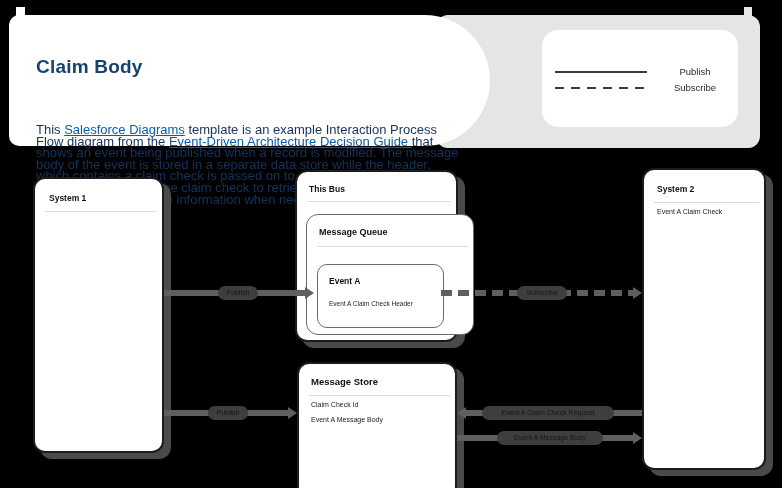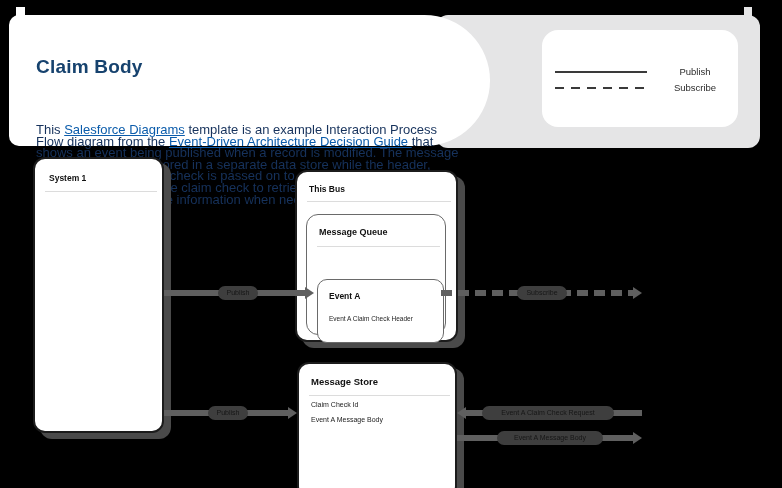--- a/index.html
+++ b/index.html
@@ -33,24 +33,24 @@
 
   
   .node{position:absolute;background:#fff;border:2px solid #1c1c1c;border-radius:12px;
     box-shadow:7px 6px 0 #4a4a4a;box-sizing:border-box;z-index:4;}
   .inner{position:absolute;background:#fff;border:1.5px solid #6a6a6a;border-radius:12px;
     box-sizing:border-box;}
   .node-title{position:absolute;left:12px;top:12px;font-size:8.5px;font-weight:700;color:#111;}
   .sep{position:absolute;left:10px;right:5px;height:1px;background:#dcdcdc;}
   .small-text{position:absolute;left:12px;font-size:7px;color:#222;}
 
-  .system1{left:33px;top:157px;width:131px;height:276px;}
+  .system1{left:33px;top:177px;width:131px;height:276px;}
   .eventbus{left:295px;top:170px;width:163px;height:172px;}
-  .msgqueue{left:9px;top:42px;width:140px;height:121px;}
-  .eventa{left:10px;top:49px;width:127px;height:64px;border-radius:10px;margin-top:15px;}
+  .msgqueue{left:9px;top:42px;width:168px;height:121px;}
+  .eventa{left:10px;top:49px;width:127px;height:64px;border-radius:10px;}
   .msgstore{left:297px;top:362px;width:160px;height:136px;}
   .system2{left:642px;top:168px;width:124px;height:302px;}
 
   
   .conn-line{position:absolute;height:6px;background:#5f5f5f;z-index:5;}
   .conn-dashed{position:absolute;height:6px;z-index:5;
     background:repeating-linear-gradient(90deg,#5f5f5f 0 11px,transparent 11px 17px);}
   .arrow-r{position:absolute;width:0;height:0;border-top:6px solid transparent;
     border-bottom:6px solid transparent;border-left:9px solid #5f5f5f;z-index:5;}
   .arrow-l{position:absolute;width:0;height:0;border-top:6px solid transparent;
@@ -97,20 +97,25 @@
     </div>
   </div>
 
   <div class="node msgstore">
     <div class="node-title" style="font-size:9.5px;">Message Store</div>
     <div class="sep" style="top:31px;"></div>
     <div class="small-text" style="top:37px;">Claim Check Id</div>
     <div class="small-text" style="top:52px;">Event A Message Body</div>
   </div>
 
+  <div class="node system2">
+    <div class="node-title" style="left:13px;top:14px;">System 2</div>
+    <div class="sep" style="top:32px;"></div>
+    <div class="small-text" style="left:13px;top:38px;">Event A Claim Check</div>
+  </div>
 
   <div class="conn-line" style="left:164px;top:290px;width:142px;"></div>
   <div class="arrow-r" style="left:305px;top:287px;"></div>
   <div class="pill" style="left:218px;top:286px;width:40px;">Publish</div>
 
   <div class="conn-dashed" style="left:441px;top:290px;width:192px;"></div>
   <div class="arrow-r" style="left:633px;top:287px;"></div>
   <div class="pill" style="left:517px;top:286px;width:50px;">Subscribe</div>
 
   <div class="conn-line" style="left:164px;top:410px;width:125px;"></div>

